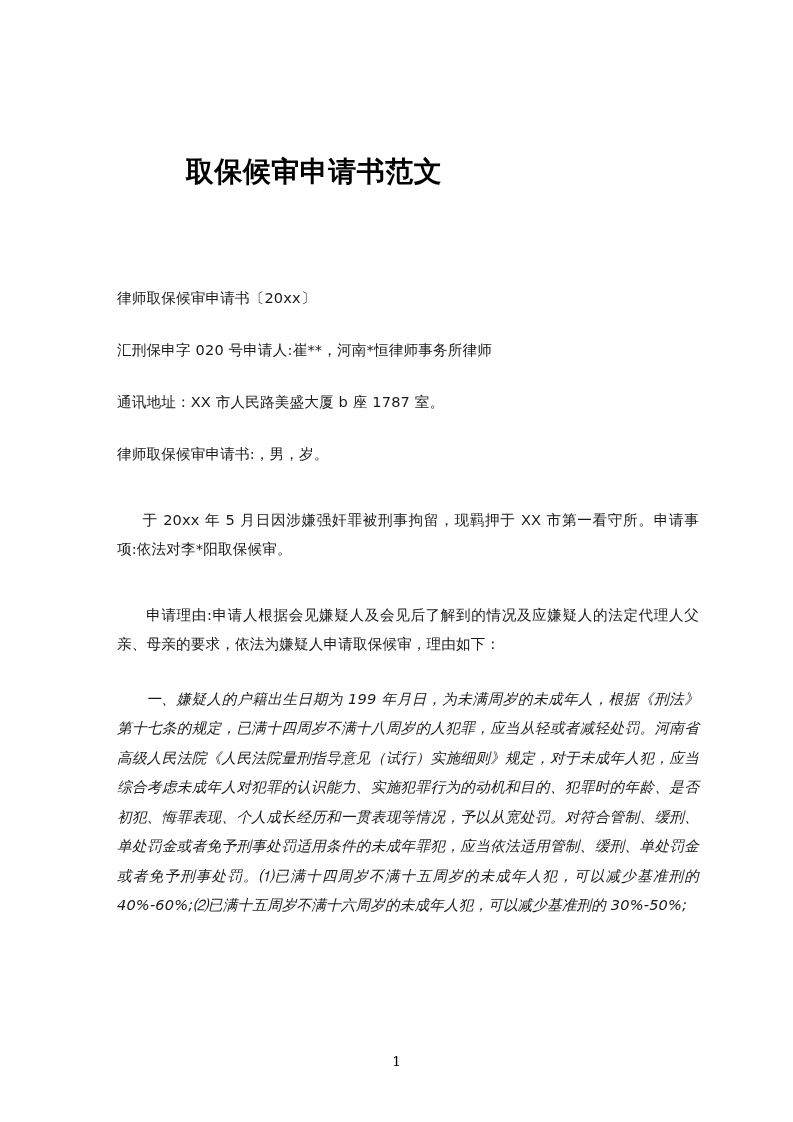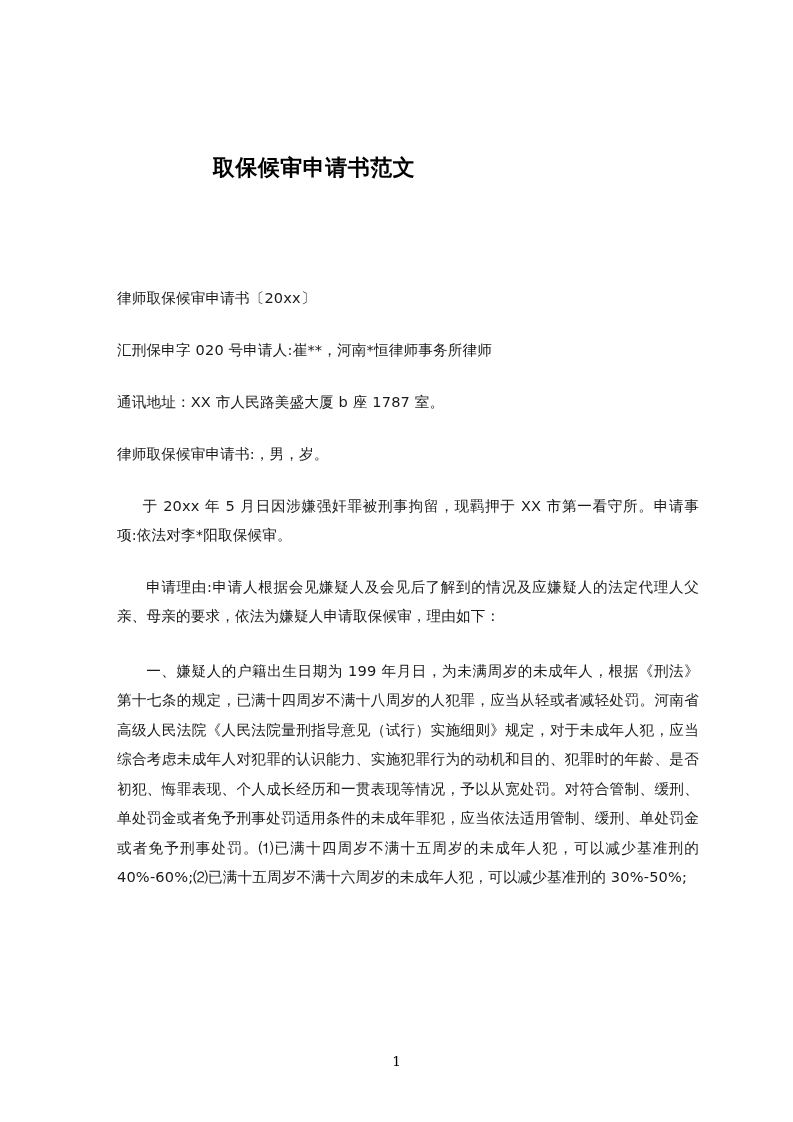--- a/index.html
+++ b/index.html
@@ -18,21 +18,21 @@
     font-family: "DejaVu Sans", "Liberation Sans", sans-serif;
     color: #000000;
     box-sizing: border-box;
   }
   .doc-title {
     position: absolute;
     top: 136px;
     left: 0;
     width: 628px;
     text-align: center;
-    font-size: 22px;
+    font-size: 28px;
     font-weight: bold;
     letter-spacing: 0.5px;
     line-height: 34px;
     color: #000000;
   }
   .body-area {
     position: absolute;
     top: 283px;
     left: 117px;
     width: 582px;
@@ -43,33 +43,34 @@
     text-align: justify;
     text-justify: inter-ideograph;
     color: #1a1a1a;
     margin: 0;
     letter-spacing: 0.15px;
   }
   .para + .para {
     margin-top: 22.5px;
   }
   .para.block {
-    margin-top: 22px;
+    margin-top: 36px;
   }
   .para.indent {
     text-indent: 2em;
   }
   .para.indent-small {
     text-indent: 1.75em;
   }
   .para.tight + .para.tight {
     margin-top: 22.5px;
   }
   .para.body-long {
     margin-top: 25px;
+    font-style: italic;
   }
   .page-number {
     position: absolute;
     left: 0;
     top: 1052px;
     width: 793px;
     text-align: center;
     font-size: 13.5px;
     line-height: 18px;
     color: #000000;

